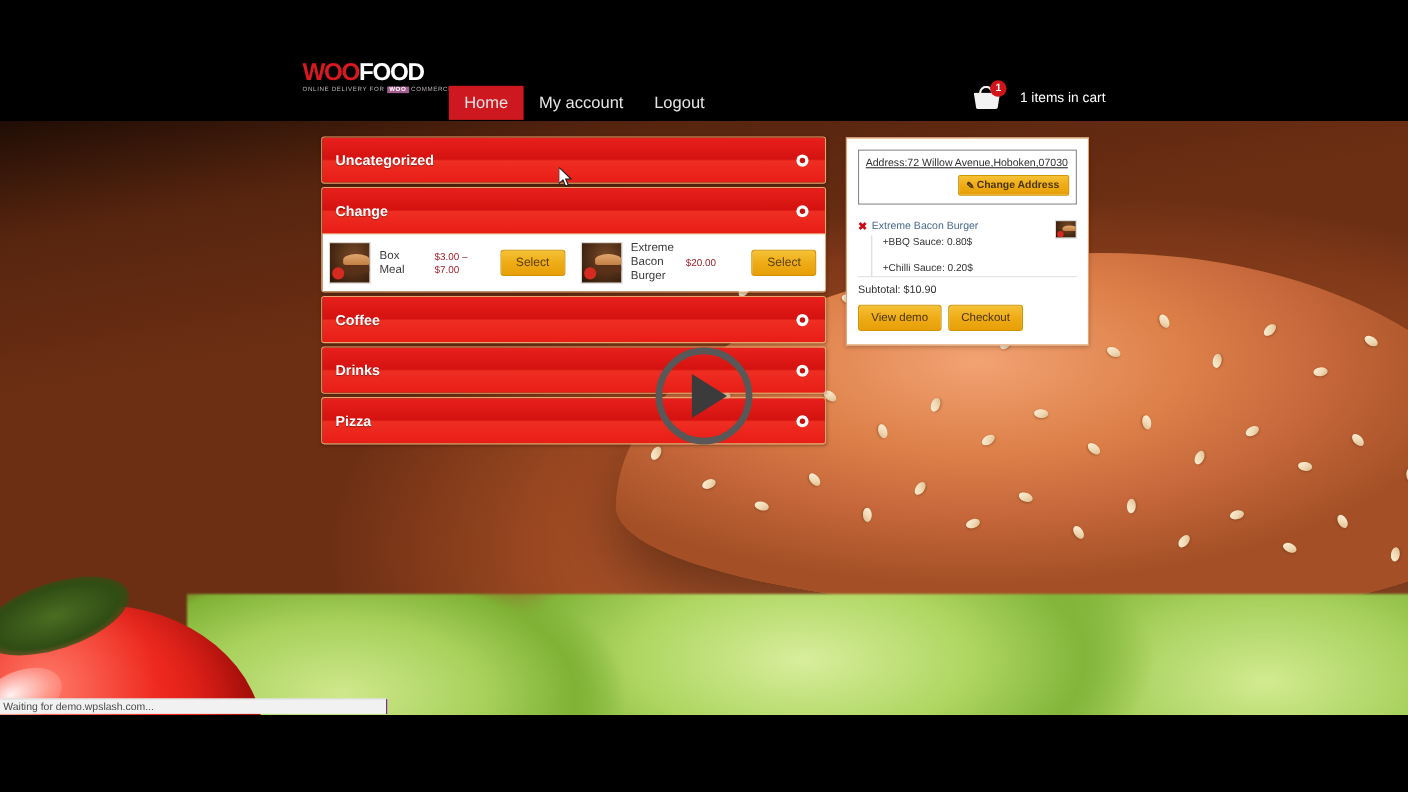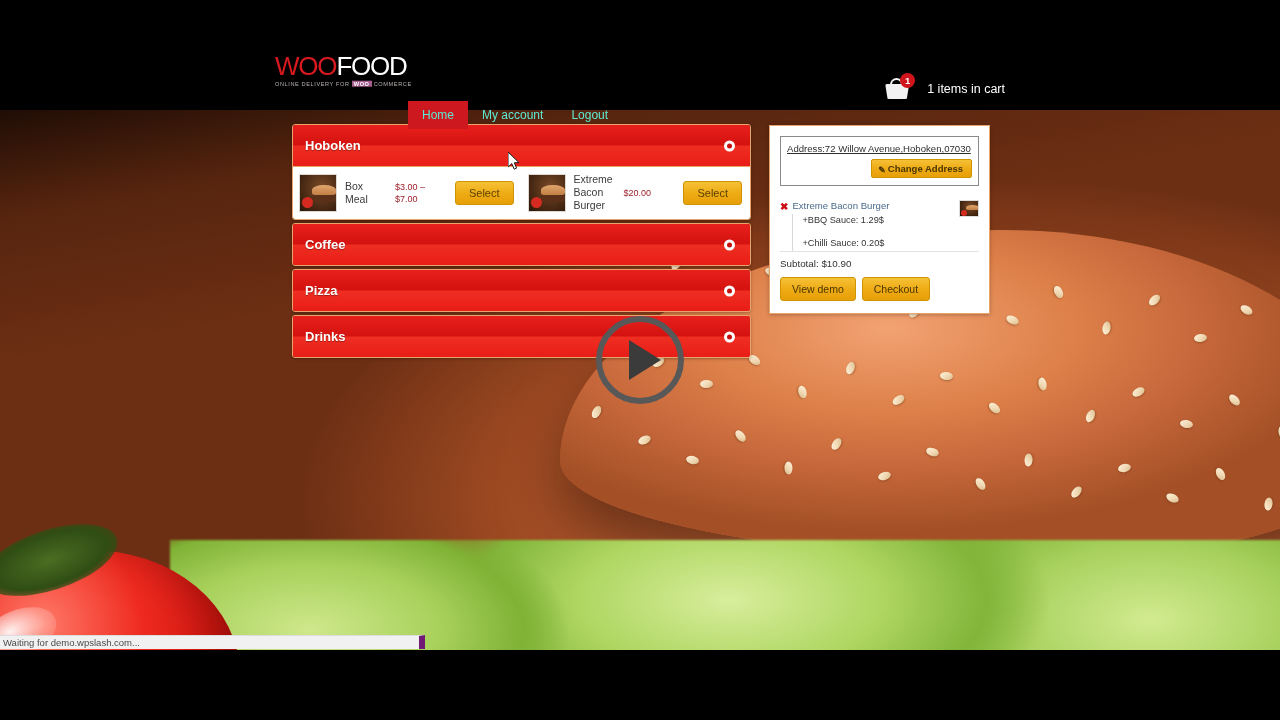--- a/index.html
+++ b/index.html
@@ -100,22 +100,22 @@
     left: 275px; top: 0;
     width: 730px; height: 110px;
   }
   .logo {
     position: absolute;
     left: 0; top: 70px;
     transform: translateY(-50%);
     user-select: none;
   }
   .logo-main {
-    font-size: 26px;
-    font-weight: normal;
+    font-size: 22px;
+    font-weight: bold;
     letter-spacing: -1.2px;
     line-height: 1;
     white-space: nowrap;
   }
   .logo-woo { color: #d81920; }
   .logo-food { color: #ffffff; }
   .logo-sub {
     margin-top: 3px;
     font-size: 5.6px;
     letter-spacing: 0.6px;
@@ -131,27 +131,26 @@
   }
 
   .nav {
     position: absolute;
     left: 133px; top: 78px;
     display: flex;
     align-items: center;
     gap: 0;
   }
   .nav a {
-    color: #5eead4;
+    color: #e5e5e5;
     text-decoration: none;
-    font-size: 12px;
+    font-size: 15px;
     padding: 7px 14px;
     display: inline-block;
     white-space: nowrap;
-    margin-top: 23px;
   }
   .nav a.active {
     background: #cc181e;
   }
 
   .cart-status {
     position: absolute;
     right: 0; top: 76px;
     display: flex;
     align-items: center;
@@ -464,23 +463,23 @@
     position: absolute;
     left: 508px; top: 152px;
     z-index: 60;
     pointer-events: none;
   }
 
   
   .statusbar {
     position: absolute;
     left: 0; bottom: 71px;
-    width: 425px; height: 14px;
+    width: 352px; height: 14px;
     background: #f1f1f1;
-    border-right: 6px solid #701a75;
+    border-right: 1px solid #701a75;
     border-top: 1px solid #dcdcdc;
     z-index: 50;
     display: flex;
     align-items: center;
   }
   .statusbar span {
     font-size: 9.5px;
     color: #4a4a4a;
     padding-left: 3px;
     white-space: nowrap;
@@ -578,24 +577,30 @@
           <div class="cart-badge">1</div>
         </div>
         <div class="cart-text">1 items in cart</div>
       </div>
 
     </div>
   </div>
 
   <div class="menu-col">
 
-
     <div class="cat-panel">
       <div class="cat-head">
-        <div class="cat-title">Hoboken</div>
+        <div class="cat-title">Uncategorized</div>
+        <div class="cat-toggle"></div>
+      </div>
+    </div>
+
+    <div class="cat-panel">
+      <div class="cat-head">
+        <div class="cat-title">Change</div>
         <div class="cat-toggle"></div>
       </div>
       <div class="cat-body">
 
         <div class="product">
           <div class="prod-thumb">
             <div class="mini-bun"></div>
               <div class="mini-patty"></div>
               <div class="mini-tom"></div>
           </div>
@@ -621,48 +626,48 @@
 
     <div class="cat-panel">
       <div class="cat-head">
         <div class="cat-title">Coffee</div>
         <div class="cat-toggle"></div>
       </div>
     </div>
 
     <div class="cat-panel">
       <div class="cat-head">
-        <div class="cat-title">Pizza</div>
+        <div class="cat-title">Drinks</div>
         <div class="cat-toggle"></div>
       </div>
     </div>
 
     <div class="cat-panel">
       <div class="cat-head">
-        <div class="cat-title">Drinks</div>
+        <div class="cat-title">Pizza</div>
         <div class="cat-toggle"></div>
       </div>
     </div>
 
   </div>
 
   <div class="order-panel">
 
 
     <div class="addr-box clearfix">
       <div class="addr-text">Address:72 Willow Avenue,Hoboken,07030</div>
       <button class="btn-change-addr"><span class="pencil">✎</span><span>Change Address</span></button>
     </div>
 
     <div class="cart-item">
       <div class="remove-x">✖</div>
       <div class="ci-main">
         <div class="ci-name">Extreme Bacon Burger</div>
         <div class="ci-options">
-          <div class="ci-opt">+BBQ Sauce: 1.29$</div>
+          <div class="ci-opt">+BBQ Sauce: 0.80$</div>
           <div class="ci-opt">+Chilli Sauce: 0.20$</div>
         </div>
       </div>
       <div class="ci-thumb">
         <div class="mini-bun"></div>
           <div class="mini-tom"></div>
       </div>
     </div>
 
 

